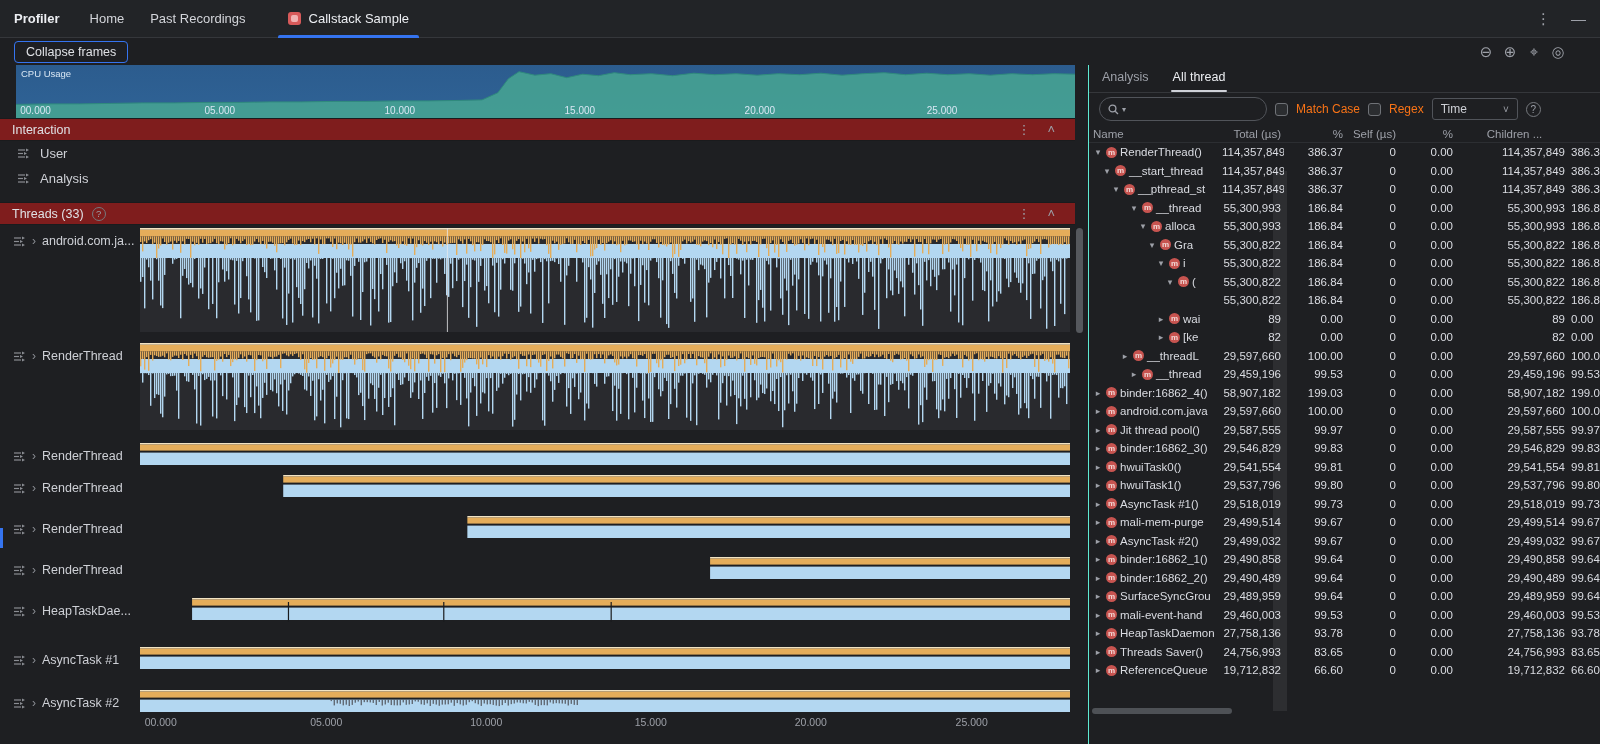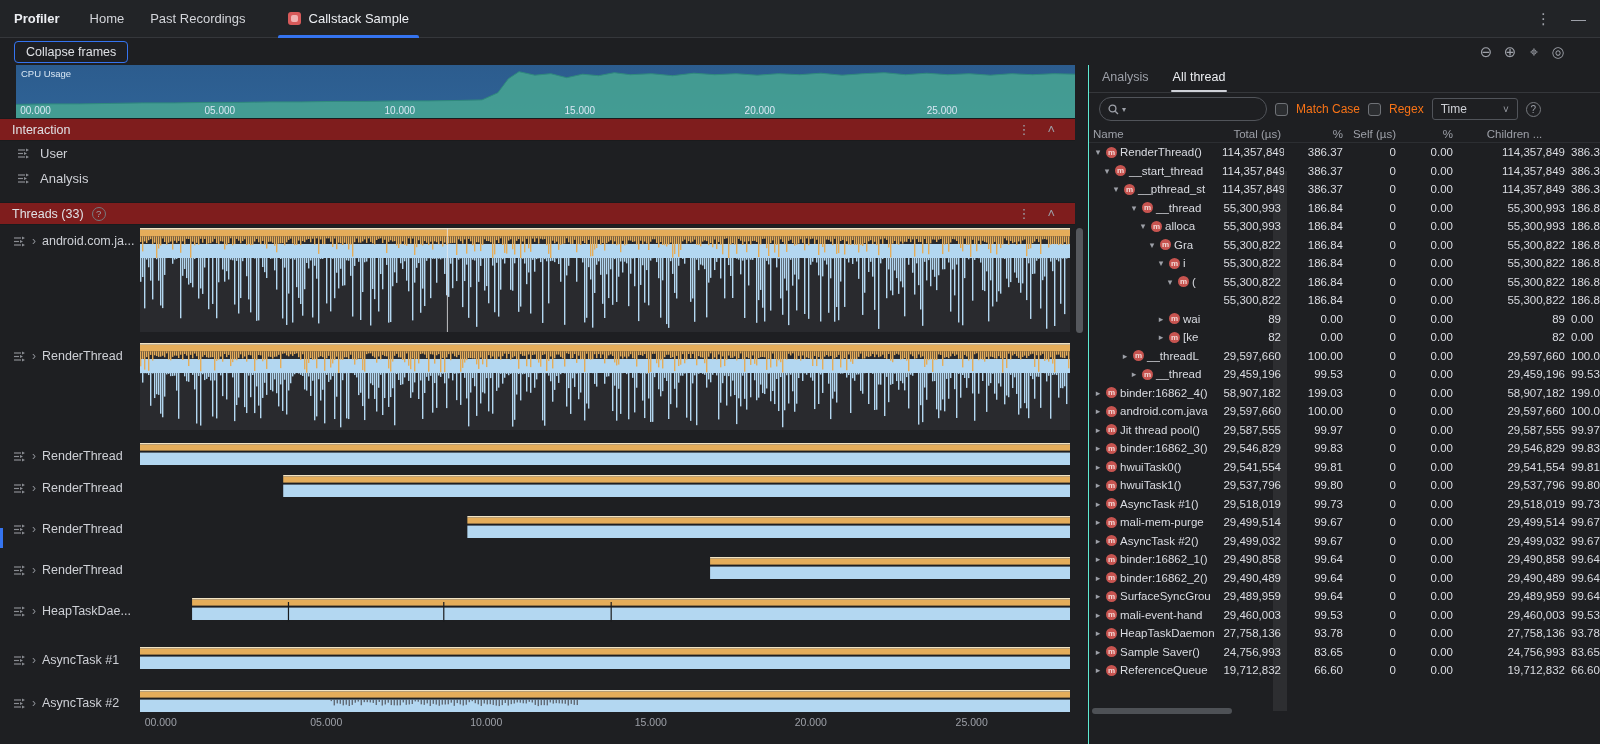--- a/index.html
+++ b/index.html
@@ -2665,21 +2665,21 @@
             <div class="cell num">93.78</div>
             <div class="cell num">0</div>
             <div class="cell num">0.00</div>
             <div class="cell num">27,758,136</div>
             <div class="cell cpl">93.78</div>
           </div>
           <div class="t-row">
             <div class="cell c-name" style="padding-left: 4px;">
               <span class="chev">▸</span>
               <span class="micon">m</span>
-              <span class="nm">Sample Saver()</span>
+              <span class="nm">Threads Saver()</span>
             </div>
             <div class="cell num">24,756,993</div>
             <div class="cell num">83.65</div>
             <div class="cell num">0</div>
             <div class="cell num">0.00</div>
             <div class="cell num">24,756,993</div>
             <div class="cell cpl">83.65</div>
           </div>
           <div class="t-row">
             <div class="cell c-name" style="padding-left: 4px;">

